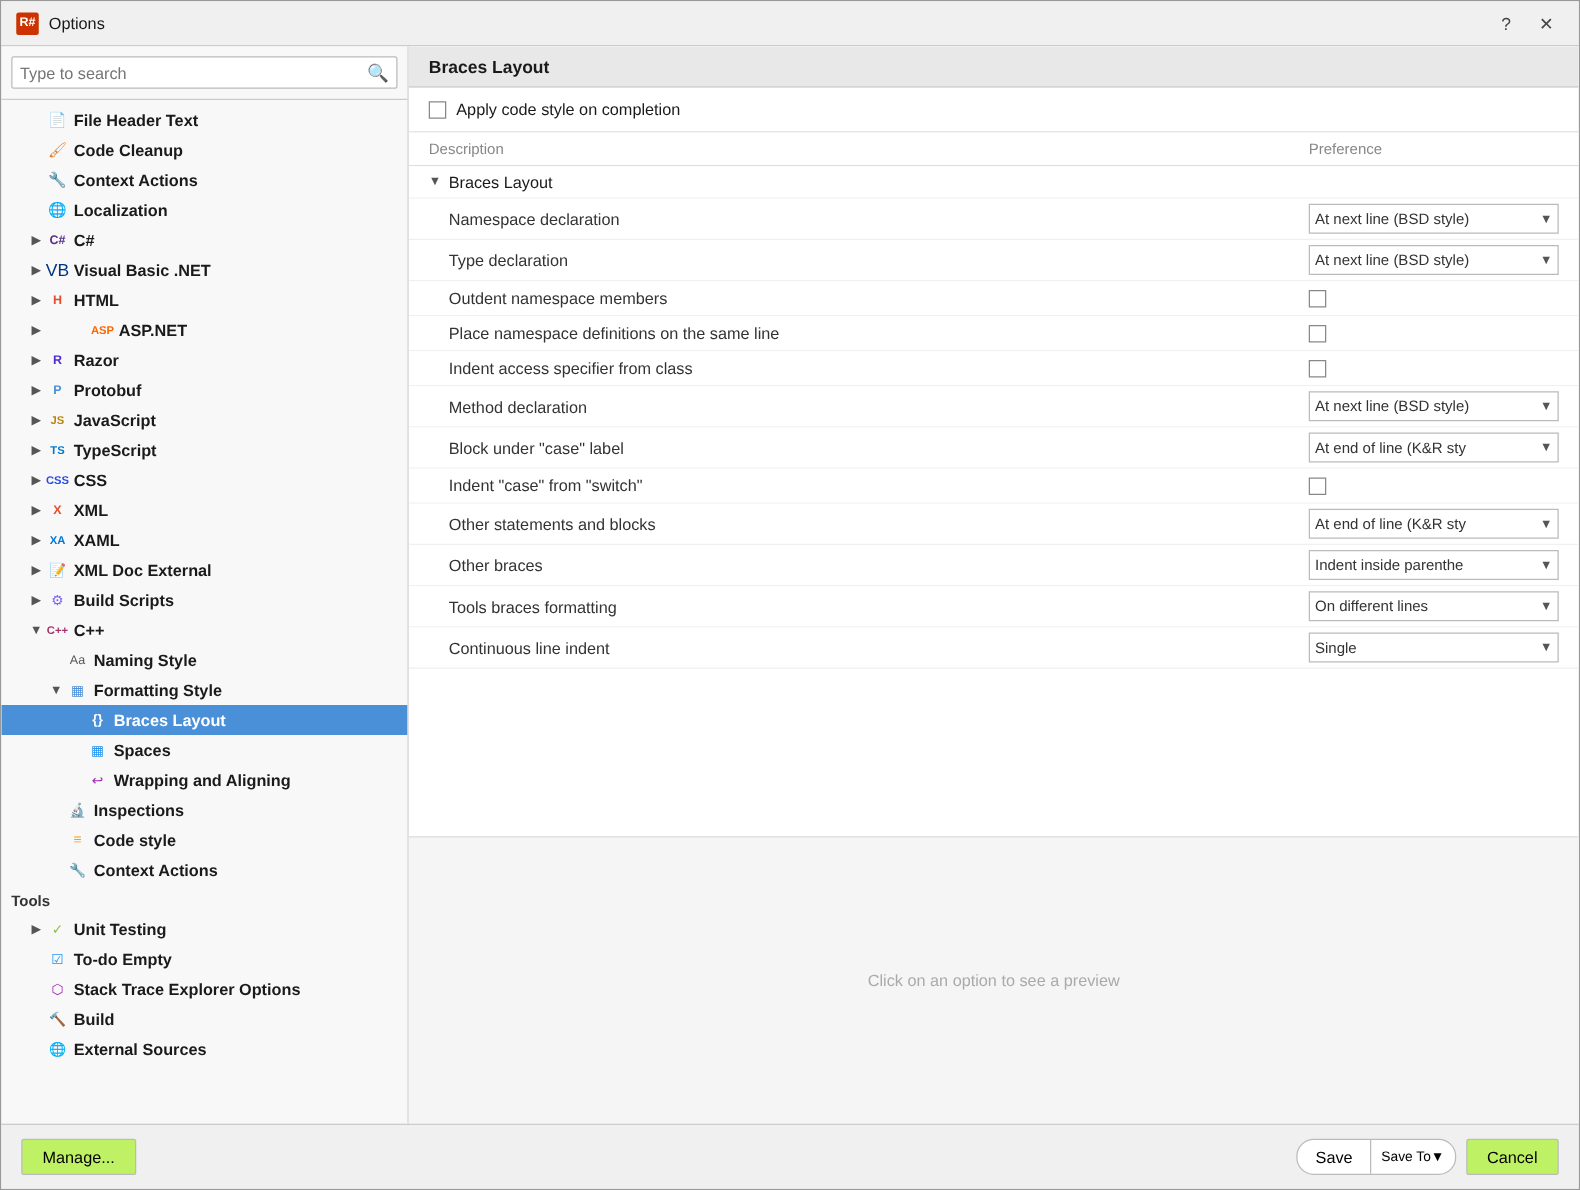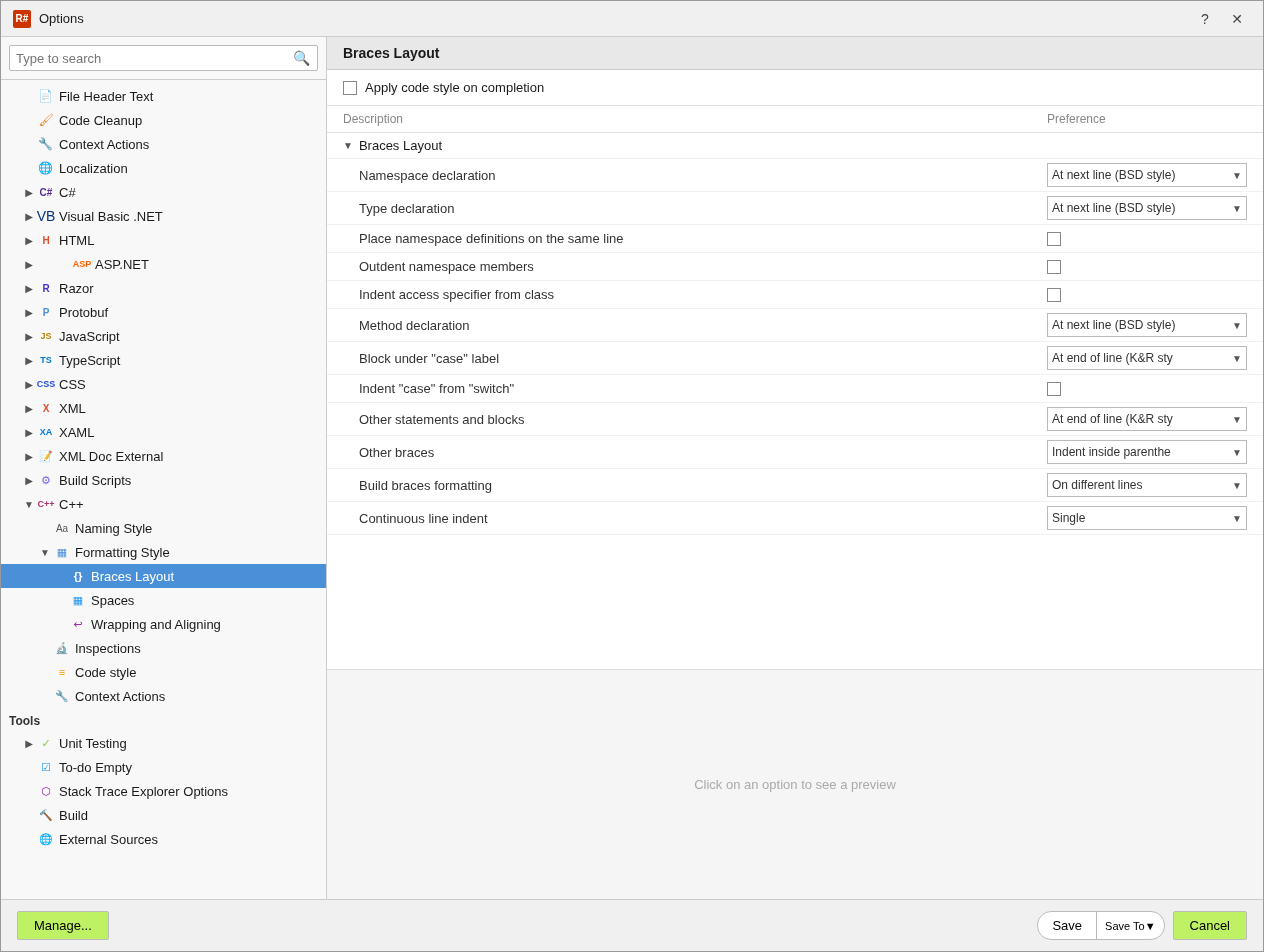--- a/index.html
+++ b/index.html
@@ -23,21 +23,21 @@
     .search-input { border: none; outline: none; flex: 1; font-size: 13px; color: #666; background: transparent; }
     .search-icon { color: #888; font-size: 14px; }
     
     .tree-container { flex: 1; overflow-y: auto; padding: 4px 0; }
     
     .tree-item { display: flex; align-items: center; padding: 3px 6px 3px 0; cursor: pointer; white-space: nowrap; }
     .tree-item.selected { background: #4a90d9; color: white; }
     
     .tree-toggle { width: 16px; height: 16px; display: flex; align-items: center; justify-content: center; flex-shrink: 0; color: #555; font-size: 10px; }
     .tree-item-icon { width: 18px; height: 18px; flex-shrink: 0; margin-right: 4px; display: flex; align-items: center; justify-content: center; font-size: 12px; }
-    .tree-label { font-size: 13px; }
+    .tree-label { font-size: 13px; font-weight: bold; }
     
     .tree-section-header { padding: 6px 6px 3px 8px; font-weight: bold; font-size: 12px; color: #333; }
     .indent-1 { padding-left: 20px; }
     .indent-2 { padding-left: 36px; }
     .indent-3 { padding-left: 52px; }
     
     
     .right-panel { flex: 1; display: flex; flex-direction: column; background: white; }
     
     .panel-header { background: #e8e8e8; padding: 8px 16px; border-bottom: 1px solid #ccc; font-size: 14px; font-weight: 600; color: #1a1a1a; flex-shrink: 0; }
@@ -334,89 +334,89 @@
             <span class="setting-label">Type declaration</span>
             <div class="setting-control">
               <div class="dropdown-select">
                 <span class="dropdown-text">At next line (BSD style)</span>
                 <span class="dropdown-arrow">▼</span>
               </div>
             </div>
           </div>
 
           <div class="setting-row">
+            <span class="setting-label">Outdent namespace members</span>
+            <div class="setting-control">
+              <div class="checkbox-cell"></div>
+            </div>
+          </div>
+
+          <div class="setting-row">
             <span class="setting-label">Place namespace definitions on the same line</span>
             <div class="setting-control">
               <div class="checkbox-cell"></div>
             </div>
           </div>
 
           <div class="setting-row">
-            <span class="setting-label">Outdent namespace members</span>
+            <span class="setting-label">Indent access specifier from class</span>
             <div class="setting-control">
               <div class="checkbox-cell"></div>
             </div>
           </div>
 
           <div class="setting-row">
-            <span class="setting-label">Indent access specifier from class</span>
+            <span class="setting-label">Method declaration</span>
+            <div class="setting-control">
+              <div class="dropdown-select">
+                <span class="dropdown-text">At next line (BSD style)</span>
+                <span class="dropdown-arrow">▼</span>
+              </div>
+            </div>
+          </div>
+
+          <div class="setting-row">
+            <span class="setting-label">Block under "case" label</span>
+            <div class="setting-control">
+              <div class="dropdown-select">
+                <span class="dropdown-text">At end of line (K&amp;R sty</span>
+                <span class="dropdown-arrow">▼</span>
+              </div>
+            </div>
+          </div>
+
+          <div class="setting-row">
+            <span class="setting-label">Indent "case" from "switch"</span>
             <div class="setting-control">
               <div class="checkbox-cell"></div>
             </div>
           </div>
 
           <div class="setting-row">
-            <span class="setting-label">Method declaration</span>
-            <div class="setting-control">
-              <div class="dropdown-select">
-                <span class="dropdown-text">At next line (BSD style)</span>
-                <span class="dropdown-arrow">▼</span>
-              </div>
-            </div>
-          </div>
-
-          <div class="setting-row">
-            <span class="setting-label">Block under "case" label</span>
+            <span class="setting-label">Other statements and blocks</span>
             <div class="setting-control">
               <div class="dropdown-select">
                 <span class="dropdown-text">At end of line (K&amp;R sty</span>
                 <span class="dropdown-arrow">▼</span>
               </div>
             </div>
           </div>
 
           <div class="setting-row">
-            <span class="setting-label">Indent "case" from "switch"</span>
-            <div class="setting-control">
-              <div class="checkbox-cell"></div>
-            </div>
-          </div>
-
-          <div class="setting-row">
-            <span class="setting-label">Other statements and blocks</span>
-            <div class="setting-control">
-              <div class="dropdown-select">
-                <span class="dropdown-text">At end of line (K&amp;R sty</span>
-                <span class="dropdown-arrow">▼</span>
-              </div>
-            </div>
-          </div>
-
-          <div class="setting-row">
             <span class="setting-label">Other braces</span>
             <div class="setting-control">
               <div class="dropdown-select">
                 <span class="dropdown-text">Indent inside parenthe</span>
                 <span class="dropdown-arrow">▼</span>
               </div>
             </div>
           </div>
 
           <div class="setting-row">
-            <span class="setting-label">Build braces formatting</span>
+            <span class="setting-label">Tools braces formatting</span>
             <div class="setting-control">
               <div class="dropdown-select">
                 <span class="dropdown-text">On different lines</span>
                 <span class="dropdown-arrow">▼</span>
               </div>
             </div>
           </div>
 
           <div class="setting-row">
             <span class="setting-label">Continuous line indent</span>

